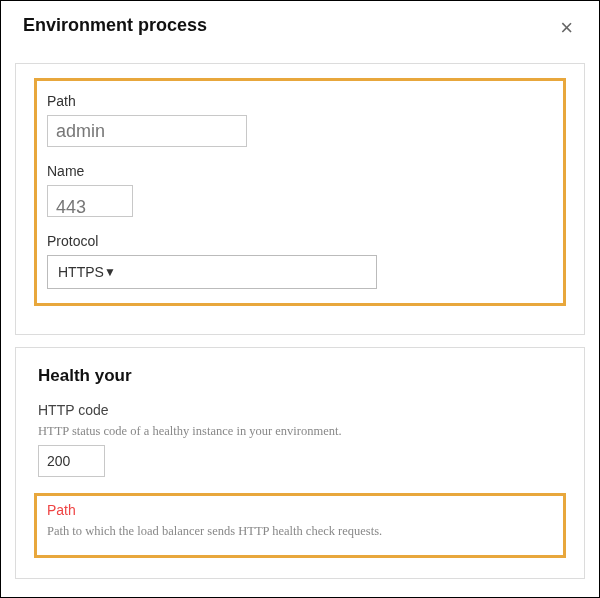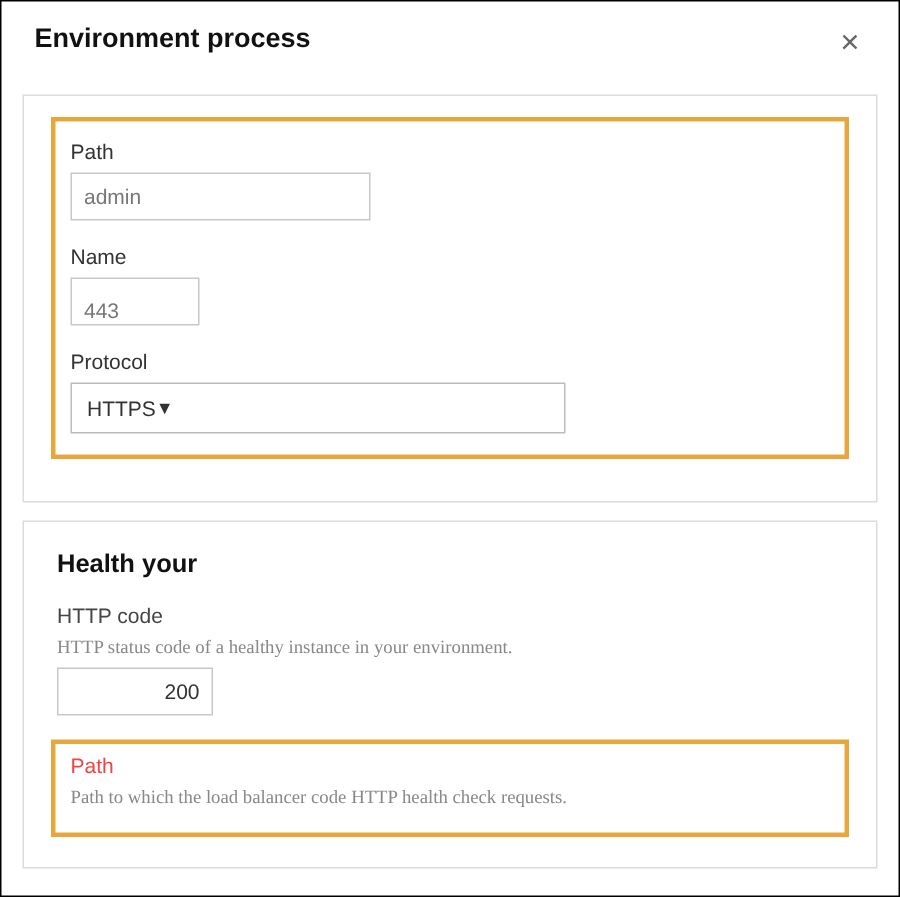--- a/index.html
+++ b/index.html
@@ -68,30 +68,30 @@
   .field-label {
     font-size: 14px;
     color: #333;
     margin-bottom: 6px;
     display: block;
   }
   .text-input {
     width: 200px;
     height: 32px;
     padding: 4px 8px;
-    font-size: 14px;
+    font-size: 18px;
     color: #777;
     border: 1px solid #c8c8c8;
     background: #fff;
   }
   .num-input {
     width: 86px;
     height: 32px;
     padding: 16px 4px 4px 8px;
-    font-size: 14px;
+    font-size: 18px;
     color: #777;
     border: 1px solid #c8c8c8;
   }
   .select-wrap {
     position: relative;
     width: 100%;
     max-width: 330px;
     height: 34px;
     border: 1px solid #bbb;
     background: #fff;
@@ -112,27 +112,26 @@
     color: #111;
     margin: 4px 0 16px 4px;
   }
   .help {
     font-size: 12.5px;
     color: #888;
     margin: 2px 0 6px 0;
     font-family: Liberation Serif, serif;
   }
   .small-input {
-    width: 104px;
+    width: 67px;
     height: 32px;
     padding: 4px 8px;
     font-size: 14px;
     color: #333;
     border: 1px solid #c8c8c8;
-    text-align: right;
   }
   .path-highlight {
     border: 3px solid #e8a73c;
     padding: 6px 10px 10px 10px;
     margin-top: 8px;
   }
 </style>
 </head>
 <body>
 
@@ -173,18 +172,18 @@
       <div class="section-title">Health your</div>
 
       <div class="field" style="margin-left:4px;">
         <span class="field-label" style="color:#444">HTTP code</span>
         <div class="help">HTTP status code of a healthy instance in your environment.</div>
         <input class="small-input" type="text" value="200" style="">
       </div>
 
       <div class="path-highlight">
         <span class="field-label" style="color:#ef4444">Path</span>
-        <div class="help">Path to which the load balancer code HTTP health check requests.</div>
+        <div class="help">Path to which the load balancer sends HTTP health check requests.</div>
       </div>
     </div>
 
   </div>
 </div>
 
 </body></html>

